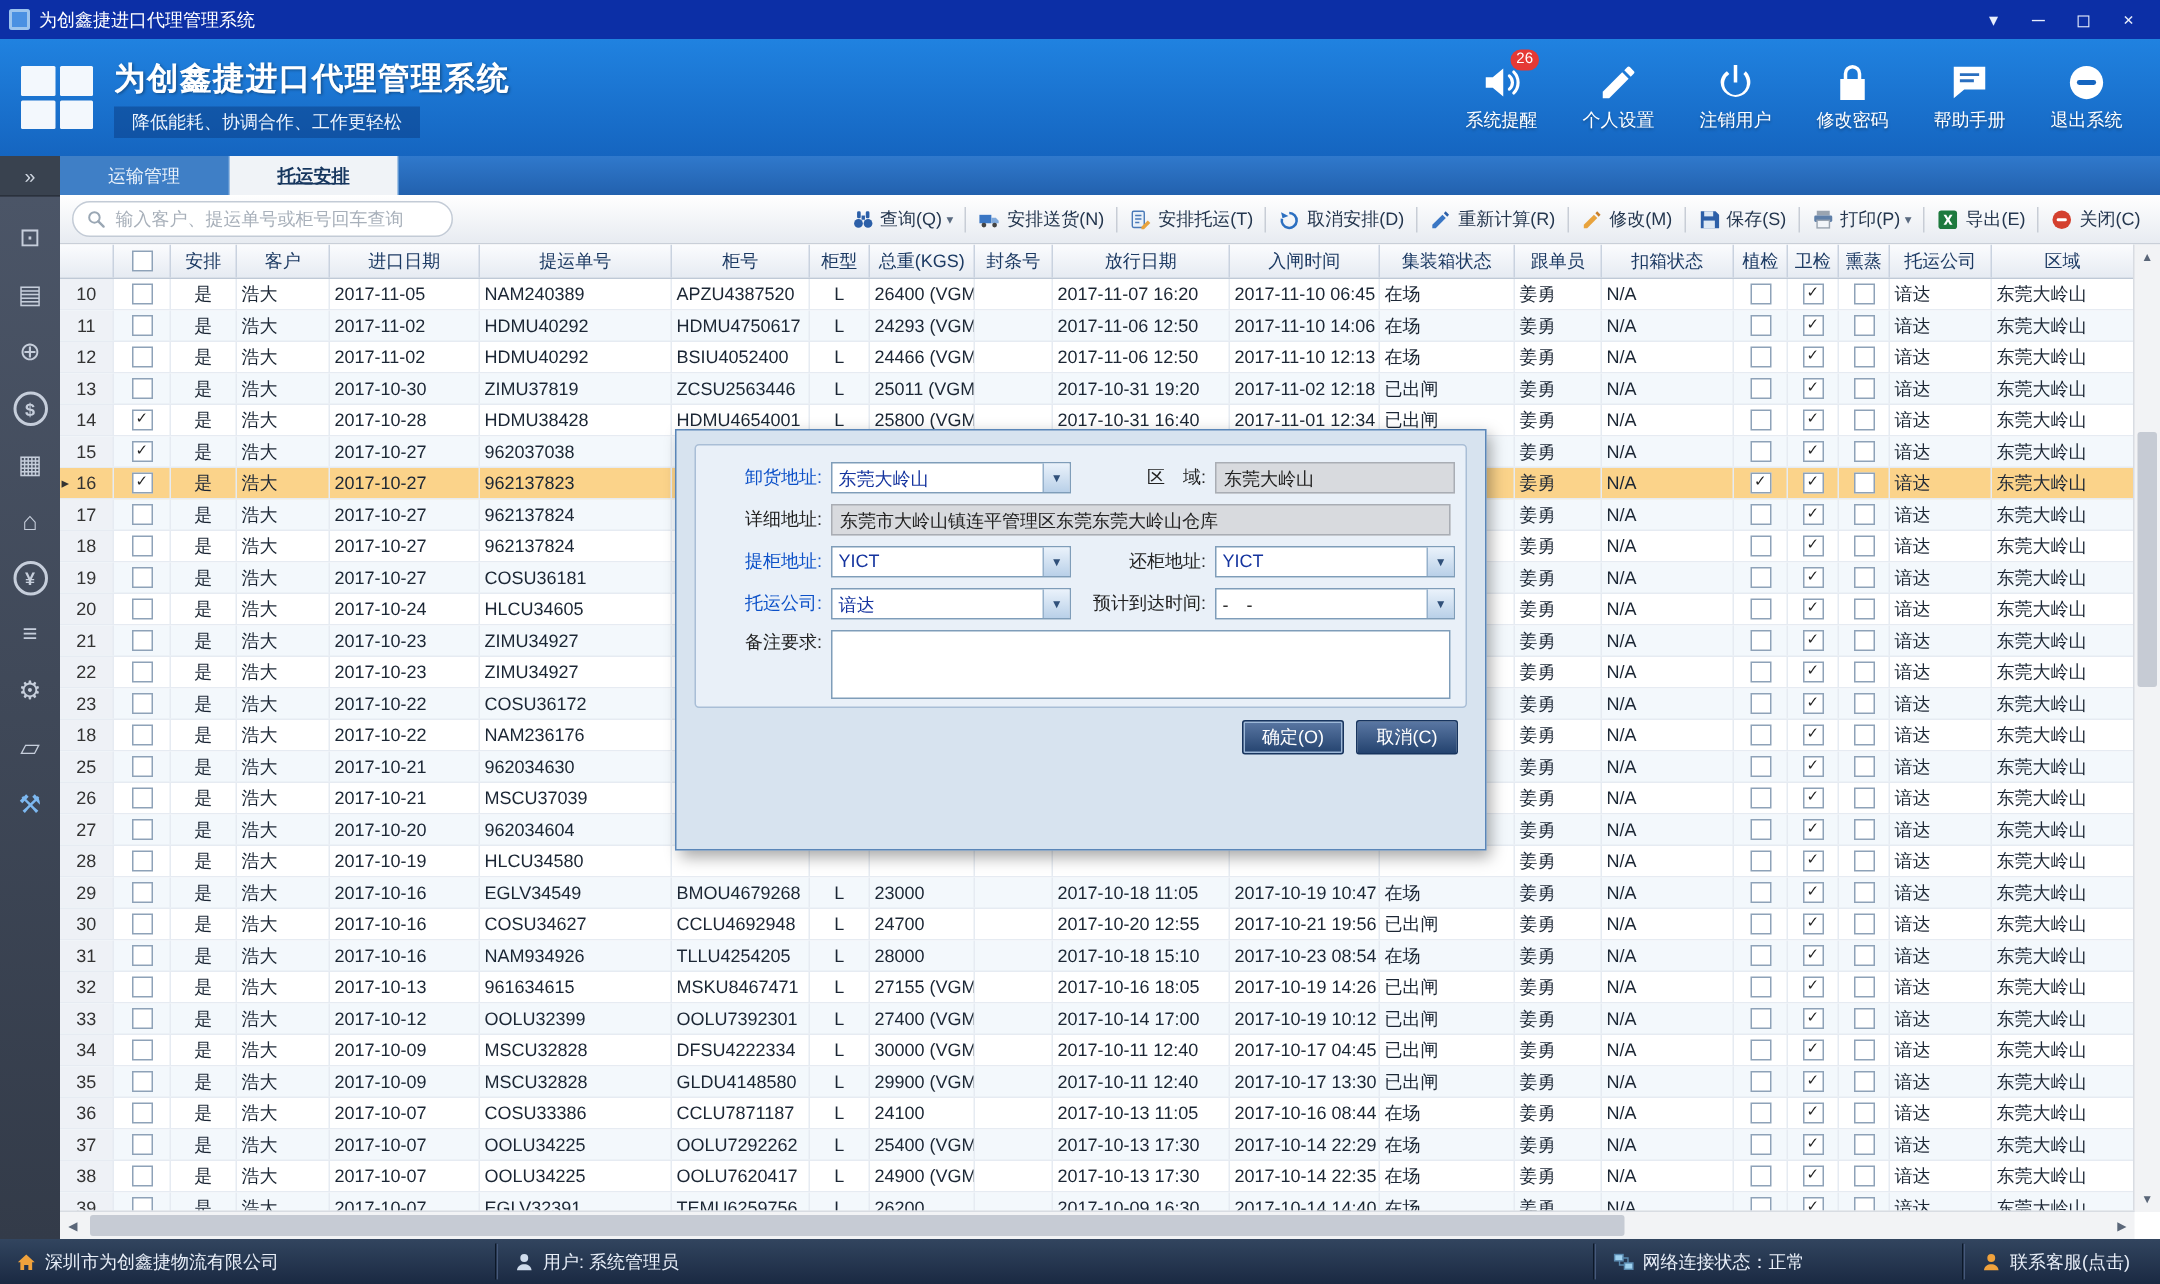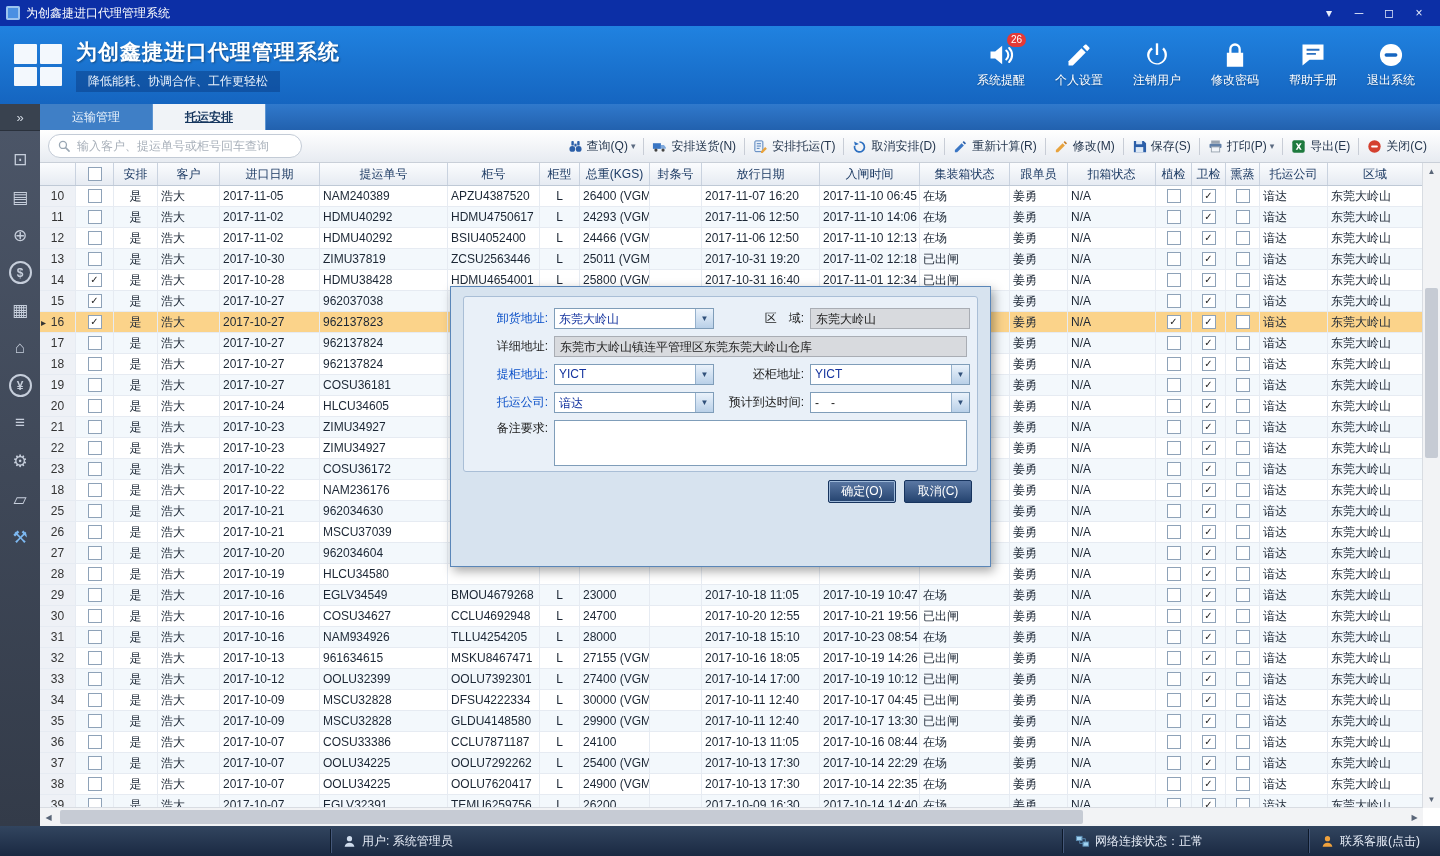--- a/index.html
+++ b/index.html
@@ -1275,20 +1275,28 @@
   <div class="varrow bottom">▼</div>
 </div>
 
 <div class="hscroll">
   <div class="harrow left">◀</div>
   <div class="hthumb"></div>
   <div class="harrow right">▶</div>
 </div>
 
 <div class="statusbar">
+  <div class="sb-item" style="left:10px">
+    <span class="sbicon">
+        <svg viewBox="0 0 16 16">
+          <path d="M2 8l6-5.5L14 8h-1.8v5.5H9.5V10h-3v3.5H3.8V8z" fill="#f0a23c"></path>
+        </svg>
+      </span>
+    <span>深圳市为创鑫捷物流有限公司</span>
+  </div>
   <div class="sb-sep" style="left:330px"></div>
   <div class="sb-item" style="left:342px">
     <span class="sbicon">
         <svg viewBox="0 0 16 16">
           <circle cx="8" cy="5" r="2.8" fill="#cfdcec"></circle>
           <path d="M2.8 13.6c.4-2.8 2.6-4.2 5.2-4.2s4.8 1.4 5.2 4.2z" fill="#cfdcec"></path>
         </svg>
       </span>
     <span>用户: 系统管理员</span>
   </div>

